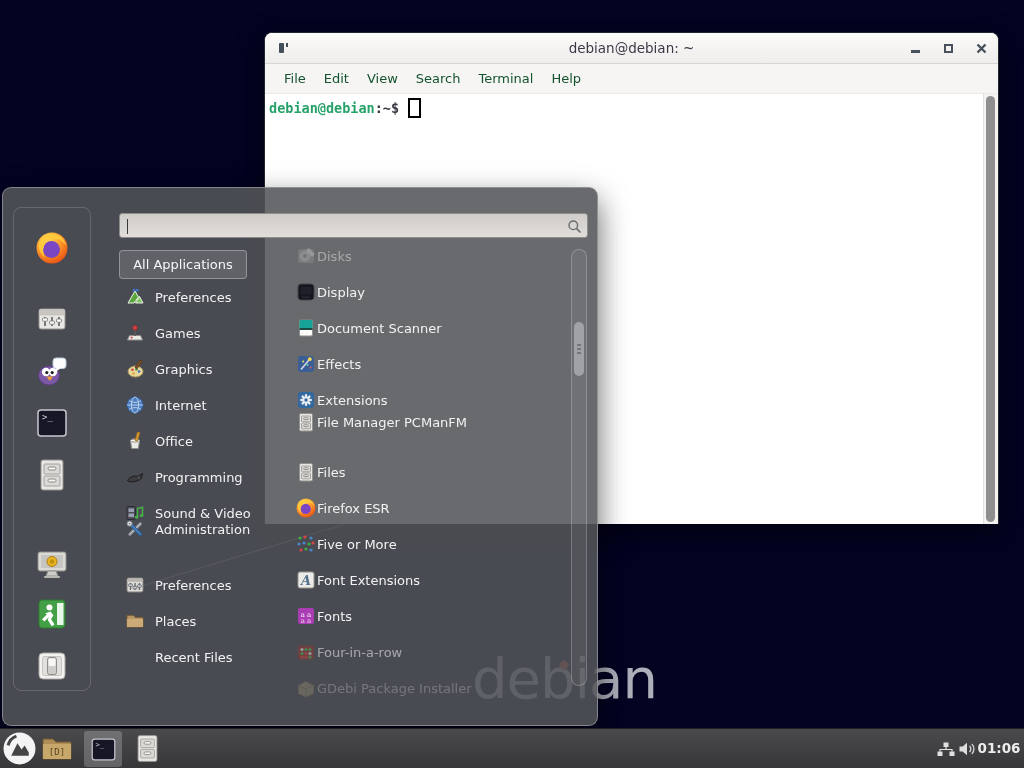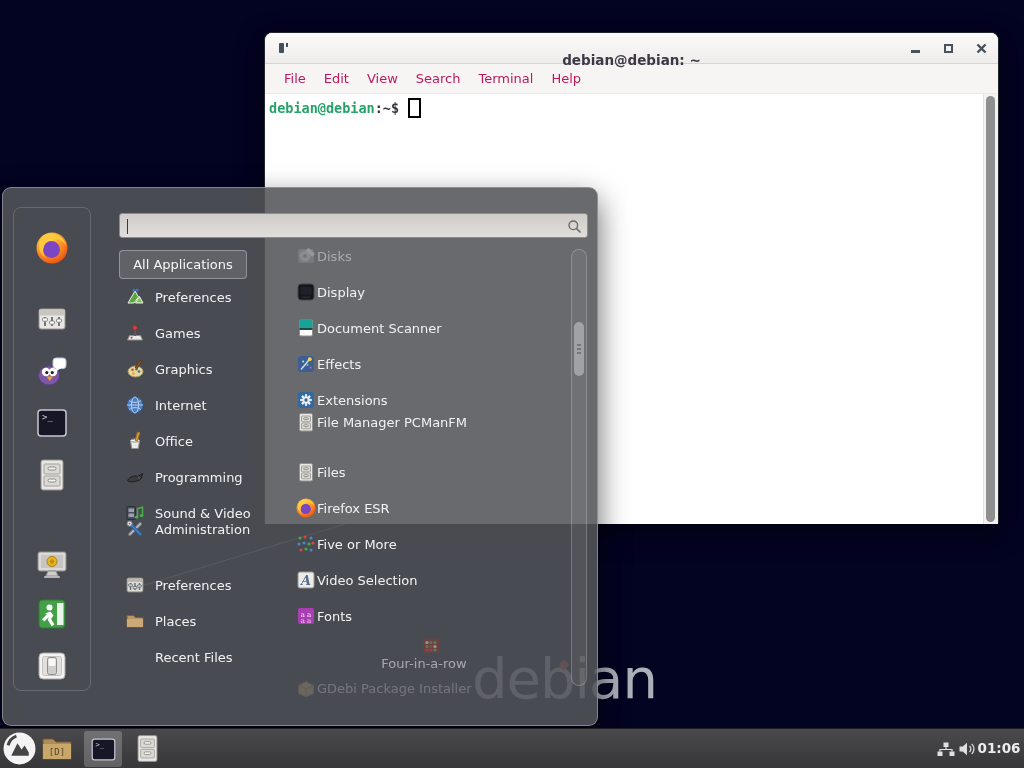--- a/index.html
+++ b/index.html
@@ -18,29 +18,29 @@
 
   
   .terminal-window{position:absolute;left:264px;top:32px;width:735px;height:492px;z-index:2;
     background:#ffffff;border:1px solid #23272e;border-radius:8px 8px 2px 2px;
     box-shadow:0 8px 26px rgba(0,0,0,.55);box-sizing:border-box;}
   .titlebar{position:relative;height:30px;background:linear-gradient(#fcfbfa,#efedeb);
     border-bottom:1px solid #d8d4d0;border-radius:7px 7px 0 0;}
   .titlebar .app-mini-icon{position:absolute;left:14px;top:10px;width:5px;height:10px;
     background:#44505c;border-radius:1px;}
   .titlebar .app-mini-icon:after{content:"";position:absolute;left:7px;top:0;width:2px;height:4px;background:#44505c;}
-  .title-text{position:absolute;left:0;right:0;top:12px;height:30px;line-height:30px;text-align:center;
-    font-size:13.5px;font-weight:bold;color:#3d3846;}
+  .title-text{position:absolute;left:0;right:0;top:0;height:30px;line-height:30px;text-align:center;
+    font-size:13.5px;font-weight:normal;color:#3d3846;}
   .win-btns{position:absolute;right:10px;top:0;height:30px;display:flex;align-items:center;gap:19px;}
   .wbtn{width:14px;height:14px;display:flex;align-items:center;justify-content:center;cursor:default;}
   .g-min{width:9px;height:3px;background:#47525c;margin-top:7px;}
   .g-max{width:9px;height:9px;border:2.5px solid #47525c;box-sizing:border-box;}
   .menubar{height:29px;background:#f6f5f4;border-bottom:1px solid #eceae8;display:flex;
     align-items:center;padding-left:10px;}
-  .mitem{padding:0 9px;font-size:13px;color:#be185d;}
+  .mitem{padding:0 9px;font-size:13px;color:#14532d;}
   .term-body{position:relative;height:430px;background:#fff;}
   .prompt-line{position:absolute;left:4px;top:4px;font-family:"DejaVu Sans Mono","Liberation Mono",monospace;
     font-size:13.5px;font-weight:bold;display:flex;align-items:center;}
   .p-user{color:#26a269;}
   .p-suffix{color:#36353f;}
   .term-cursor{display:inline-block;width:9px;height:16px;border:2px solid #000;margin-left:9px;}
   .term-scrollbar{position:absolute;right:0;top:0;bottom:0;width:14px;background:#f4f3f1;
     border-left:1px solid #e3e1df;}
   .term-thumb{position:absolute;left:2px;top:2px;bottom:2px;width:9px;background:#8f8f8f;border-radius:5px;}
 
@@ -64,21 +64,21 @@
     color:#f6f6f6;font-size:13px;display:flex;align-items:center;justify-content:center;}
   .cat-row{position:absolute;left:116px;width:148px;height:36px;display:flex;align-items:center;}
   .cat-row .cicon{width:20px;height:20px;margin-left:6px;flex:none;}
   .cat-row .cicon svg{width:20px;height:20px;display:block;}
   .cat-row .clabel{margin-left:10px;font-size:13px;color:#f2f2f2;white-space:nowrap;}
   .cat-row.no-icon .clabel{margin-left:36px;}
   .app-row{position:absolute;left:278px;width:286px;height:36px;display:flex;align-items:center;}
   .app-row .aicon{width:22px;height:22px;margin-left:14px;flex:none;}
   .app-row .aicon svg{width:22px;height:22px;display:block;}
   .app-row .alabel{font-size:13px;color:#f2f2f2;white-space:nowrap;}
-  .dim45{opacity:.45;} .dim55{opacity:.55;flex-direction:column;} .dim25{opacity:.25;}
+  .dim45{opacity:.45;} .dim55{opacity:.55;} .dim25{opacity:.25;}
   .apps-scrollbar{position:absolute;left:568px;top:61px;width:16px;height:437px;box-sizing:border-box;
     background:rgba(255,255,255,.05);border:1px solid rgba(255,255,255,.22);border-radius:8px;}
   .apps-thumb{position:absolute;left:2px;top:72px;width:10px;height:54px;background:#a0a2a5;
     border-radius:5px;}
   .apps-thumb .grip{position:absolute;left:3px;width:4px;height:1.5px;background:#74767a;}
 
   
   .taskbar{position:absolute;left:0;top:728px;width:1024px;height:40px;z-index:10;
     background:linear-gradient(#4a4a4d,#37373a);border-top:1px solid #212124;box-sizing:border-box;}
   .tb-menu-btn{position:absolute;left:2px;top:2px;width:35px;height:35px;}
@@ -473,21 +473,21 @@
         </span>
       <span class="alabel">Five or More</span>
     </div>
     <div class="app-row" style="top:374px">
       <span class="aicon">
           <svg viewBox="0 0 22 22">
         <rect x="3" y="3" width="16" height="16" rx="2" fill="#edebe8" stroke="#98968f"></rect>
         <text x="11" y="16" text-anchor="middle" font-size="13" font-style="italic" font-weight="bold" font-family="DejaVu Serif,serif" fill="#53708f">A</text>
           </svg>
         </span>
-      <span class="alabel">Video Selection</span>
+      <span class="alabel">Font Extensions</span>
     </div>
     <div class="app-row" style="top:410px">
       <span class="aicon">
           <svg viewBox="0 0 22 22">
         <rect x="3" y="3" width="16" height="16" rx="2" fill="#aa3cb4"></rect>
         <text x="11" y="11.5" text-anchor="middle" font-size="7" font-family="DejaVu Serif,serif" fill="#ffffff">a a</text>
         <text x="11" y="18" text-anchor="middle" font-size="7" font-family="DejaVu Serif,serif" fill="#f0d8f2">a a</text>
           </svg>
         </span>
       <span class="alabel">Fonts</span>

